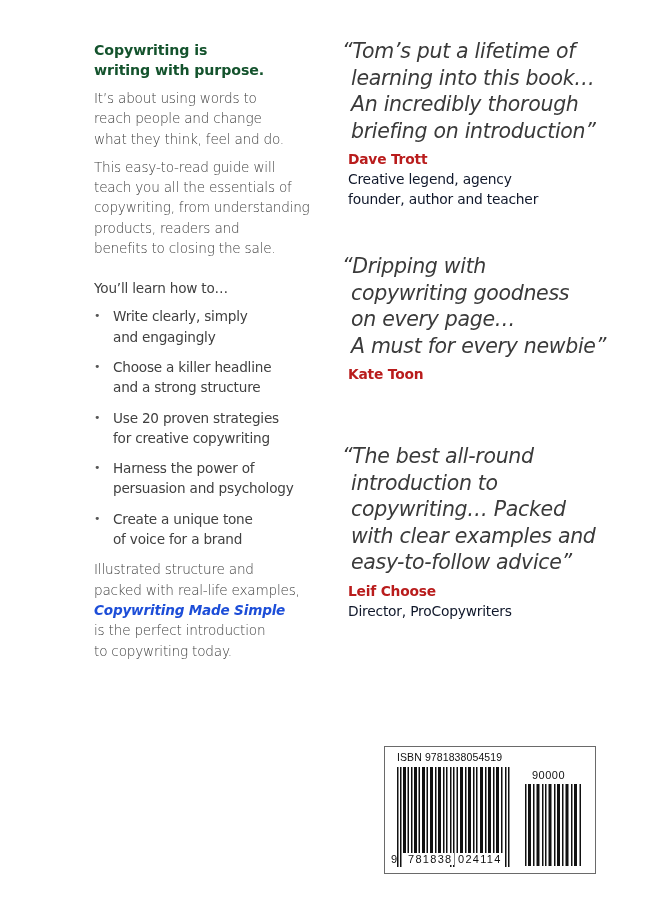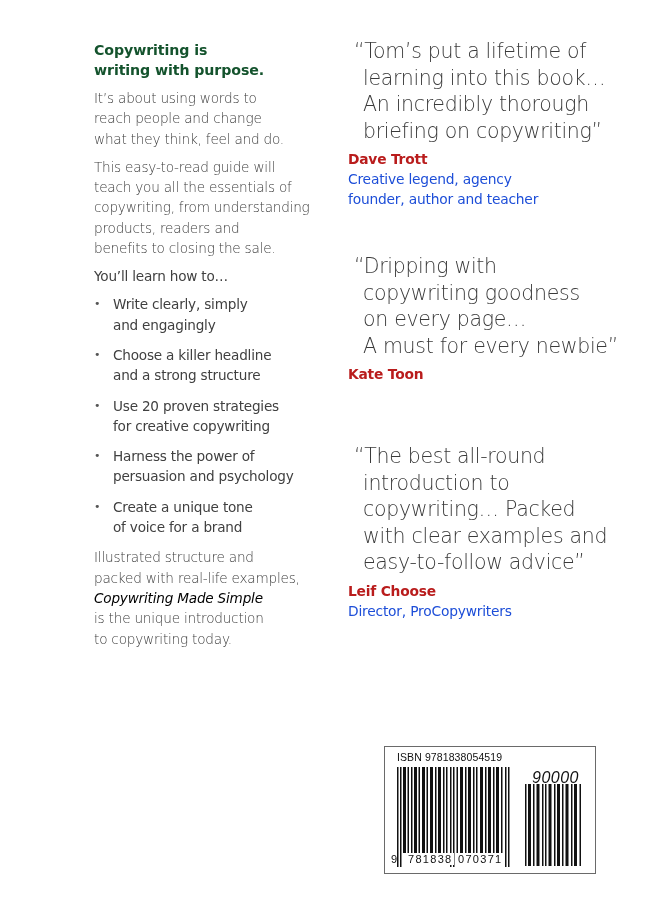--- a/index.html
+++ b/index.html
@@ -5,37 +5,37 @@
   html, body { margin: 0; padding: 0; }
   body {
     width: 660px; height: 900px; background: #ffffff; position: relative; overflow: hidden;
     font-family: "DejaVu Sans", "Liberation Sans", sans-serif; color: #3a3a3a;
   }
   .col-left { position: absolute; left: 94px; top: 40px; width: 240px; }
   .col-right { position: absolute; left: 338px; top: 38px; width: 290px; }
 
   .lead { font-weight: bold; color: #14532d; font-size: 14.2px; line-height: 20px; margin: 0 0 8px 0; letter-spacing: -0.1px; }
   .para { font-size: 13.6px; line-height: 20.3px; color: #404040; margin: 0 0 8px 0; font-weight: 300; letter-spacing: -0.2px; }
-  .para .title-em { font-style: italic; color: #000000; font-weight: normal; }
-  .learn-intro { font-size: 13.6px; line-height: 20px; color: #404040; margin: 8px 0 8px 0; letter-spacing: -0.2px; }
+  .para .title-em { font-style: italic; color: #1d4ed8; font-weight: bold; }
+  .learn-intro { font-size: 13.6px; line-height: 20px; color: #404040; margin: 20px 0 8px 0; letter-spacing: -0.2px; }
   ul.bullets { list-style: none; margin: 0 0 8px 0; padding: 0; }
   ul.bullets li { position: relative; padding-left: 19px; font-size: 13.6px; line-height: 20.3px; color: #404040; margin-bottom: 10px; letter-spacing: -0.2px; }
   ul.bullets li .dot { position: absolute; left: 0; top: 0; font-size: 11px; color: #555; }
 
   .quote { margin-bottom: 20px; }
-  .quote-text { font-size: 20.5px; line-height: 26.5px; color: #3a3a3a; font-weight: 300; letter-spacing: -0.3px; margin: 0 0 6px 16px; padding-left: 9px; text-indent: -9px; }
+  .quote-text { font-size: 20.5px; line-height: 26.5px; color: #3a3a3a; font-weight: 300; letter-spacing: -0.3px; margin: 0 0 6px 4px; padding-left: 9px; text-indent: -9px; font-style: italic; }
   .quote-name { font-weight: bold; color: #b91c1c; font-size: 13.8px; line-height: 19px; padding-left: 10px; letter-spacing: -0.2px; }
-  .quote-role { font-size: 13.8px; line-height: 20px; color: #1d4ed8; padding-left: 10px; letter-spacing: -0.2px; }
+  .quote-role { font-size: 13.8px; line-height: 20px; color: #0f172a; padding-left: 10px; letter-spacing: -0.2px; }
   .q1 { position: absolute; top: 0; }
   .q2 { position: absolute; top: 215px; }
   .q3 { position: absolute; top: 405px; }
 
   .barcode-box { position: absolute; left: 384px; top: 746px; width: 210px; height: 126px; border: 1px solid #6a6a6a; background: #fff; }
   .isbn-label { position: absolute; left: 12px; top: 4px; font-family: "Liberation Sans", sans-serif; font-size: 10.5px; color: #111; letter-spacing: 0.1px; }
-  .price-label { position: absolute; left: 147px; top: 22px; font-family: "Liberation Sans", sans-serif; font-size: 16px; color: #111; letter-spacing: 0.5px; font-style: italic; }
+  .price-label { position: absolute; left: 147px; top: 22px; font-family: "Liberation Sans", sans-serif; font-size: 11px; color: #111; letter-spacing: 0.5px; }
   .bars-main { position: absolute; left: 12px; top: 20px; width: 114px; height: 100px; }
   .bars-addon { position: absolute; left: 140px; top: 37px; width: 58px; height: 82px; }
   .digit-left { position: absolute; left: 6px; top: 106px; font-family: "Liberation Sans", sans-serif; font-size: 11px; color: #111; }
   .digits-a { position: absolute; left: 22px; top: 106px; font-family: "Liberation Sans", sans-serif; font-size: 11px; color: #111; background: #fff; padding: 0 1px; letter-spacing: 1.3px; }
   .digits-b { position: absolute; left: 72px; top: 106px; font-family: "Liberation Sans", sans-serif; font-size: 11px; color: #111; background: #fff; padding: 0 1px; letter-spacing: 1.3px; }
 </style>
 </head>
 <body>
 
 <div class="col-left">
@@ -60,32 +60,32 @@
     <li><span class="dot">•</span><span>Write clearly, simply</span><br><span>and engagingly</span></li>
     <li><span class="dot">•</span><span>Choose a killer headline</span><br><span>and a strong structure</span></li>
     <li><span class="dot">•</span><span>Use 20 proven strategies</span><br><span>for creative copywriting</span></li>
     <li><span class="dot">•</span><span>Harness the power of</span><br><span>persuasion and psychology</span></li>
     <li><span class="dot">•</span><span>Create a unique tone</span><br><span>of voice for a brand</span></li>
   </ul>
   <p class="para">
     <span>Illustrated structure and</span><br>
     <span>packed with real-life examples,</span><br>
     <span class="title-em">Copywriting Made Simple</span><br>
-    <span>is the unique introduction</span><br>
+    <span>is the perfect introduction</span><br>
     <span>to copywriting today.</span>
   </p>
 </div>
 
 <div class="col-right">
   <div class="quote q1">
     <p class="quote-text">
       <span>“Tom’s put a lifetime of</span><br>
       <span>learning into this book…</span><br>
       <span>An incredibly thorough</span><br>
-      <span>briefing on copywriting”</span>
+      <span>briefing on introduction”</span>
     </p>
     <div class="quote-name">Dave Trott</div>
     <div class="quote-role">
       <span>Creative legend, agency</span><br>
       <span>founder, author and teacher</span>
     </div>
   </div>
 
   <div class="quote q2">
     <p class="quote-text">
@@ -162,14 +162,14 @@
       <rect x="32" y="0" width="3" height="82"></rect>
         <rect x="37" y="0" width="1.5" height="82"></rect>
       <rect x="40.5" y="0" width="3" height="82"></rect>
         <rect x="46" y="0" width="1.5" height="82"></rect>
       <rect x="49" y="0" width="3" height="82"></rect>
         <rect x="54.5" y="0" width="1.5" height="82"></rect>
     </g>
   </svg>
   <div class="digit-left">9</div>
   <div class="digits-a">781838</div>
-  <div class="digits-b">070371</div>
+  <div class="digits-b">024114</div>
 </div>
 
 </body></html>

